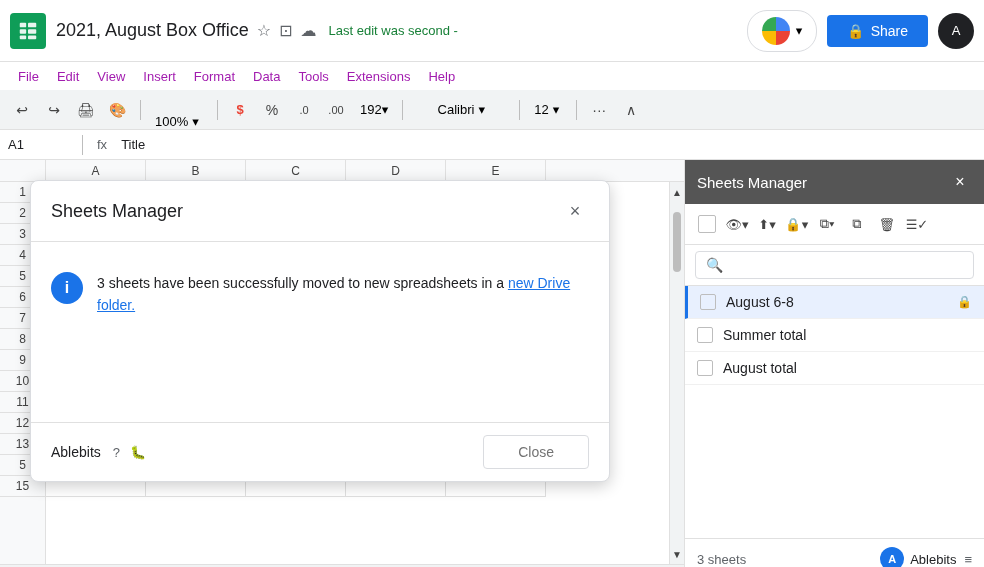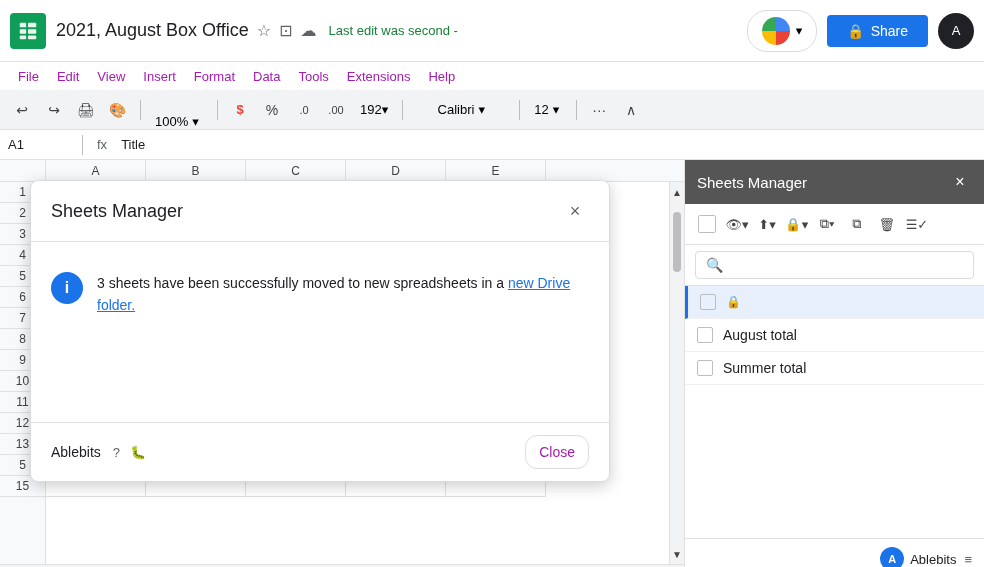--- a/index.html
+++ b/index.html
@@ -112,22 +112,22 @@
       color: #fff; font-weight: bold; font-size: 16px;
     }
     #info-text { font-size: 14px; color: #202124; line-height: 1.6; }
     #info-link { color: #1a73e8; text-decoration: underline; cursor: pointer; }
     #dialog-footer {
       display: flex; align-items: center; padding: 12px 20px; border-top: 1px solid #e0e0e0;
     }
     #footer-brand { font-size: 14px; font-weight: 500; color: #202124; }
     #footer-icons { display: flex; gap: 10px; margin-left: 12px; color: #5f6368; }
     #close-dialog-btn {
-      margin-left: auto; padding: 8px 13px; border: 1px solid #dadce0; background: #fff;
-      border-radius: 12px; cursor: pointer; font-size: 14px; color: #a21caf;
+      margin-left: auto; padding: 8px 34px; border: 1px solid #dadce0; background: #fff;
+      border-radius: 4px; cursor: pointer; font-size: 14px; color: #737373;
     }
 
     
     #right-panel {
       width: 300px; background: #fff; border-left: 1px solid #e0e0e0;
       display: flex; flex-direction: column; flex-shrink: 0;
     }
     #panel-header {
       background: #555; color: #fff; padding: 10px 12px;
       display: flex; align-items: center; height: 44px;
@@ -468,32 +468,34 @@
       <div class="panel-tb-btn">☰✓</div>
     </div>
     <div id="panel-search">
       <div id="search-box">
         <span id="search-icon-svg">🔍</span>
       </div>
     </div>
     <div id="panel-list">
       <div class="panel-list-item active">
         <div class="item-checkbox"></div>
+        <span class="item-label">August 6-8</span>
         <span class="item-lock">🔒</span>
+      </div>
+      <div class="panel-list-item">
+        <div class="item-checkbox"></div>
+        <span class="item-label">Summer total</span>
       </div>
       <div class="panel-list-item">
         <div class="item-checkbox"></div>
         <span class="item-label">August total</span>
       </div>
-      <div class="panel-list-item">
-        <div class="item-checkbox"></div>
-        <span class="item-label">Summer total</span>
-      </div>
     </div>
     <div id="panel-footer">
+      <span id="footer-sheets-count">3 sheets</span>
       <div style="display:flex;align-items:center; margin-left:auto;">
         <div style="width:24px;height:24px;background:#1a73e8;border-radius:50%;display:flex;align-items:center;justify-content:center;color:white;font-size:11px;font-weight:bold;margin-right:6px;">A</div>
         <span id="footer-ablebits">Ablebits</span>
         <span id="footer-menu-icon">≡</span>
       </div>
     </div>
   </div>
 </div>
 
 <div id="bottom-bar">

